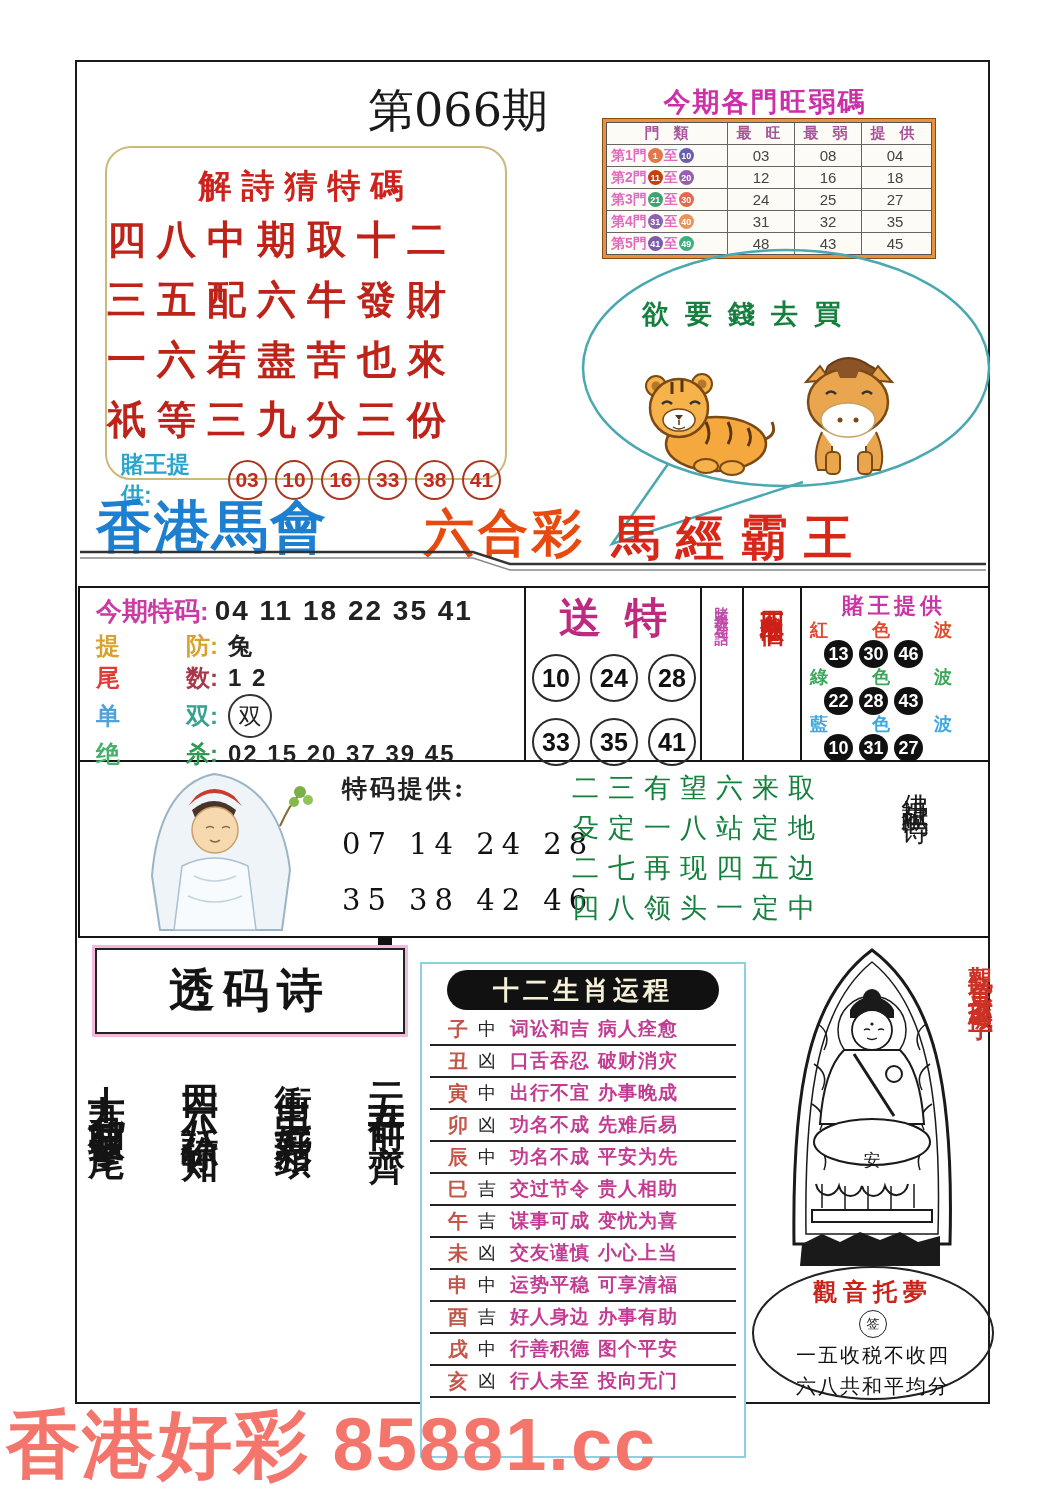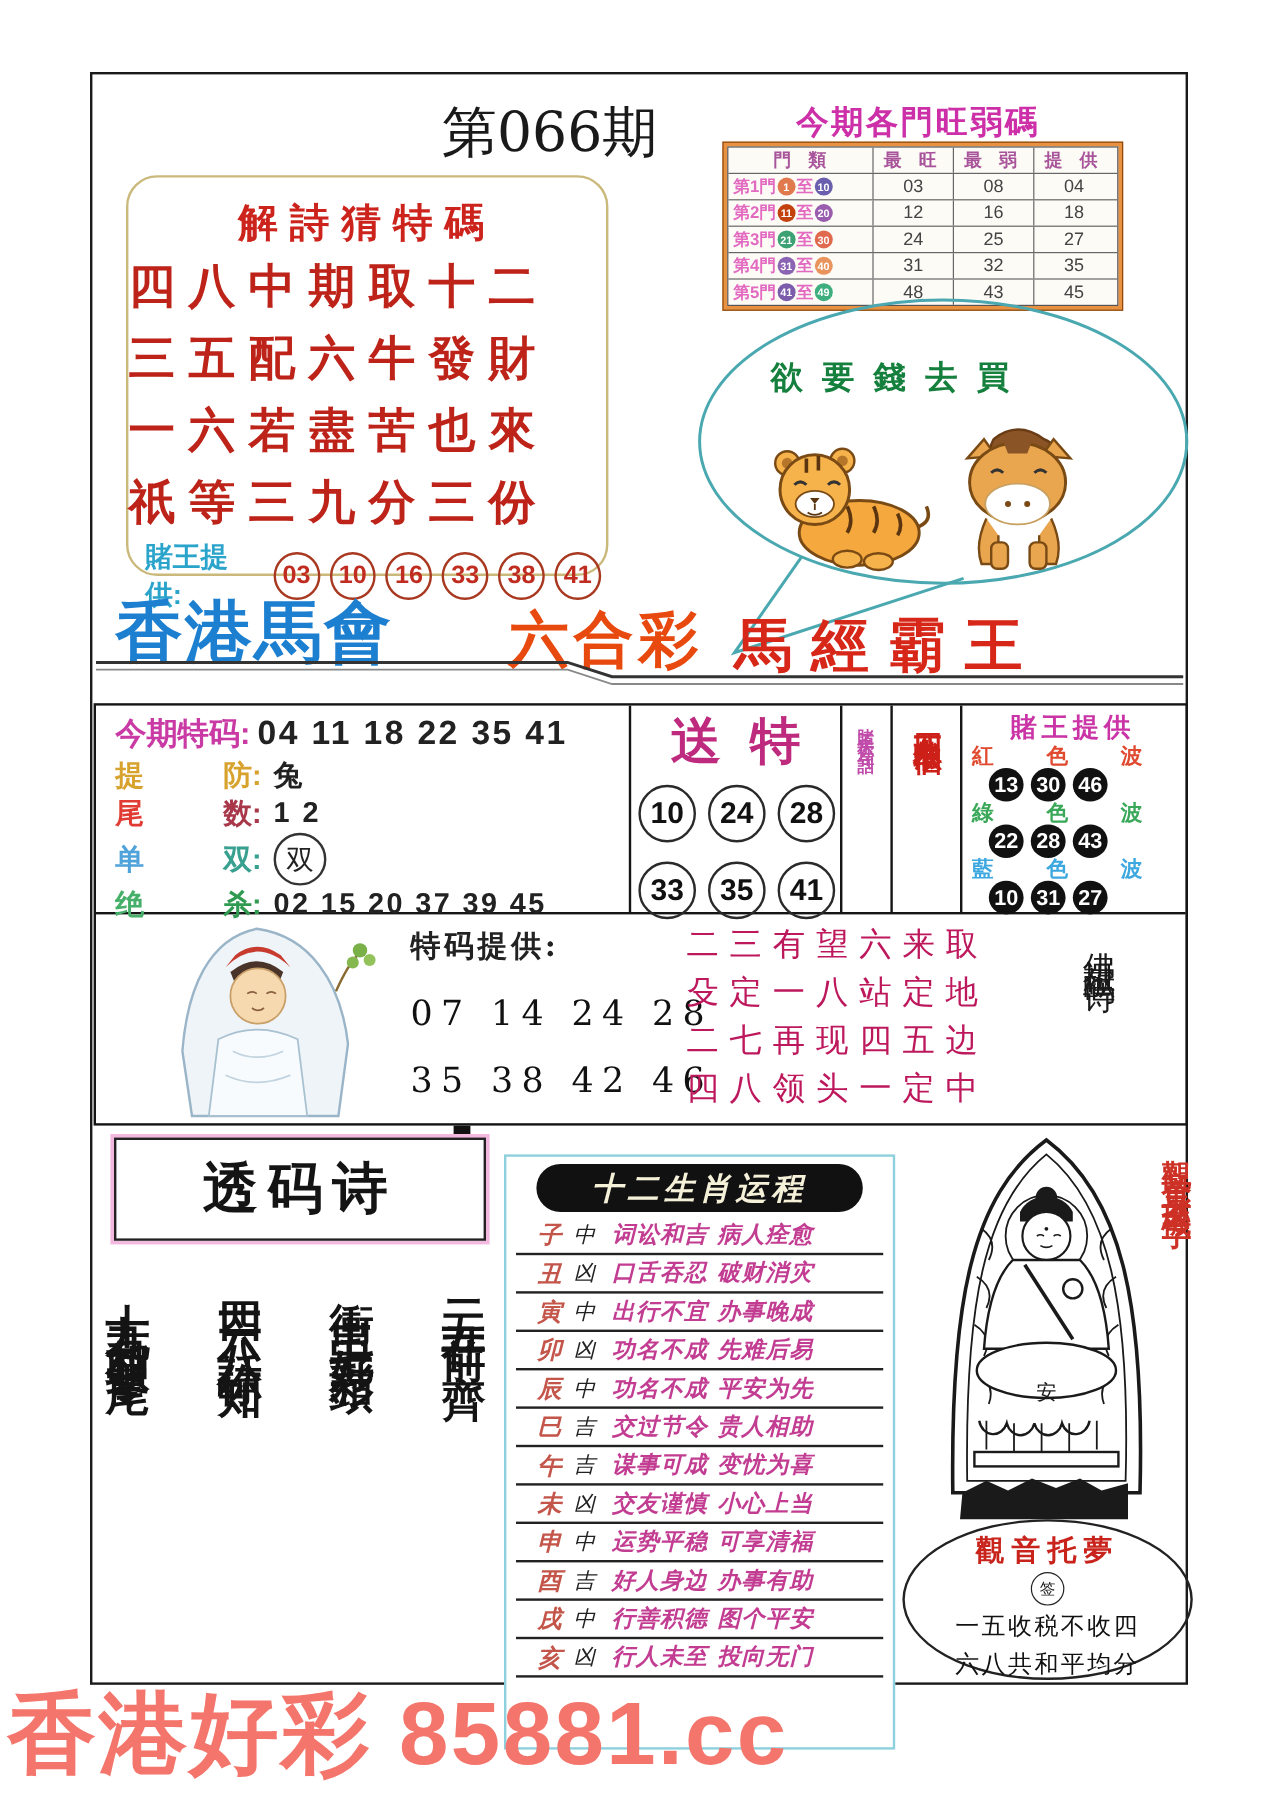--- a/index.html
+++ b/index.html
@@ -74,33 +74,33 @@
   .waves-title{text-align:center;font-size:22px;font-weight:bold;color:#ca34a6;letter-spacing:4px;margin-top:3px;}
   .wave-label{font-size:18px;font-weight:bold;letter-spacing:44px;white-space:nowrap;padding-left:8px;line-height:19px;overflow:hidden;}
   .wave-balls{display:flex;margin-left:22px;}
   .wball{display:flex;align-items:center;justify-content:center;width:29px;height:28px;border-radius:50%;background:#111;
          color:#fff;font-size:18px;font-weight:bold;margin-right:6px;}
 
   .tema{left:262px;top:10px;}
   .tema-label{font-size:25px;color:#222;letter-spacing:3px;font-family:"DejaVu Serif",serif;font-weight:bold;}
   .tema-line{font-size:29px;color:#111;letter-spacing:7px;margin-top:22px;font-family:"DejaVu Serif",serif;}
   .fozu{left:492px;top:6px;}
-  .fozu-line{font-size:27px;color:#be185d;letter-spacing:9px;line-height:40px;font-family:"DejaVu Serif",serif;}
+  .fozu-line{font-size:27px;color:#15803d;letter-spacing:9px;line-height:40px;font-family:"DejaVu Serif",serif;}
   .fozu-title{left:817px;top:10px;font-size:27px;color:#1a1a1a;letter-spacing:6px;font-family:"DejaVu Serif",serif;}
 
   
   .touma-box{left:95px;top:948px;width:306px;height:82px;border:2px solid #222;box-shadow:0 0 0 3px #f2b8de;
              display:flex;align-items:center;justify-content:center;}
   .touma-title{font-size:46px;font-weight:bold;color:#141414;letter-spacing:8px;font-family:"DejaVu Serif",serif;}
   .touma-cols{left:82px;top:1056px;width:330px;height:340px;display:flex;flex-direction:row-reverse;justify-content:space-between;}
   .touma-col{font-size:37px;font-weight:bold;color:#141414;letter-spacing:10px;font-family:"DejaVu Serif",serif;}
   .artifact{left:378px;top:938px;width:14px;height:9px;background:#111;}
 
   
-  .zt{left:420px;top:962px;width:326px;height:496px;border:2px solid #8fd0de;box-sizing:border-box;background:#fff;font-style:italic;}
+  .zt{left:420px;top:962px;width:326px;height:496px;border:2px solid #8fd0de;box-sizing:border-box;background:#fff;}
   .zt-head{margin:6px auto 4px auto;width:272px;height:40px;background:#111;border-radius:21px;display:flex;align-items:center;
            justify-content:center;color:#f5f0d8;font-size:26px;font-weight:bold;letter-spacing:4px;}
   .zt-row{display:flex;align-items:center;height:30px;border-bottom:2px solid #222;margin:0 8px;padding-left:18px;}
   .zt-branch{width:30px;font-size:20px;font-weight:bold;color:#c4554a;font-family:"DejaVu Serif",serif;}
   .zt-luck{width:32px;font-size:18px;color:#222;}
   .zt-p{font-size:19px;font-weight:bold;color:#c23d92;letter-spacing:1px;margin-right:8px;white-space:nowrap;}
 
   
   .gy-side{left:964px;top:946px;font-size:25px;font-weight:bold;color:#cd3126;letter-spacing:8px;font-family:"DejaVu Serif",serif;}
   .gy-oval{left:752px;top:1266px;width:242px;height:134px;border:2px solid #222;border-radius:50%;text-align:center;box-sizing:border-box;}

